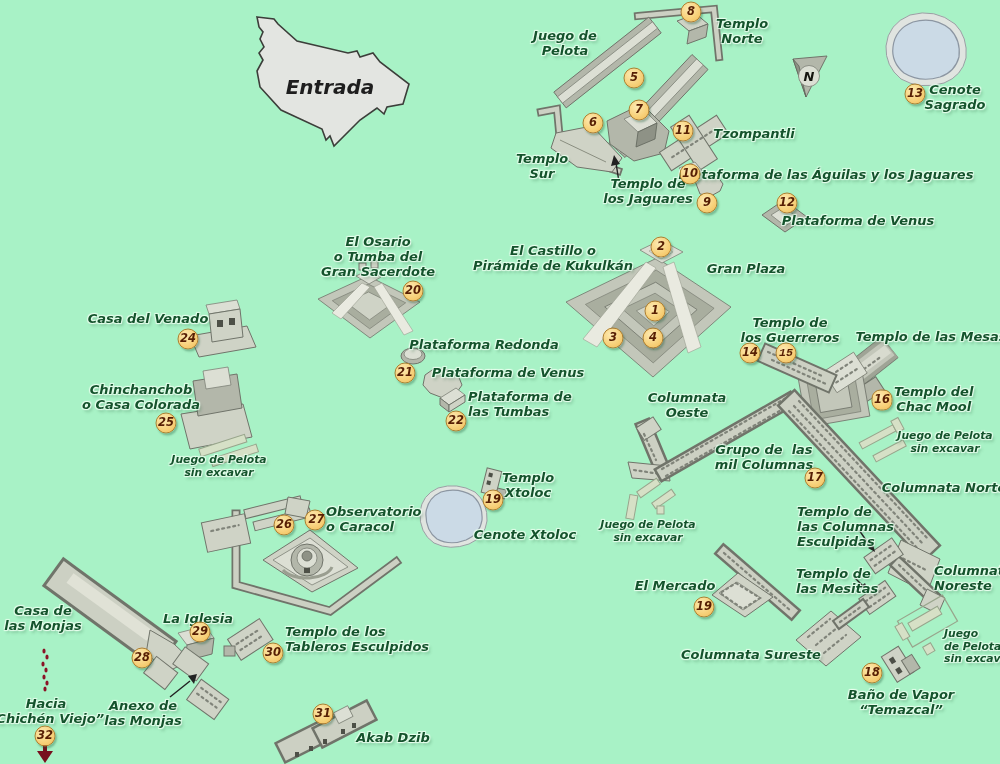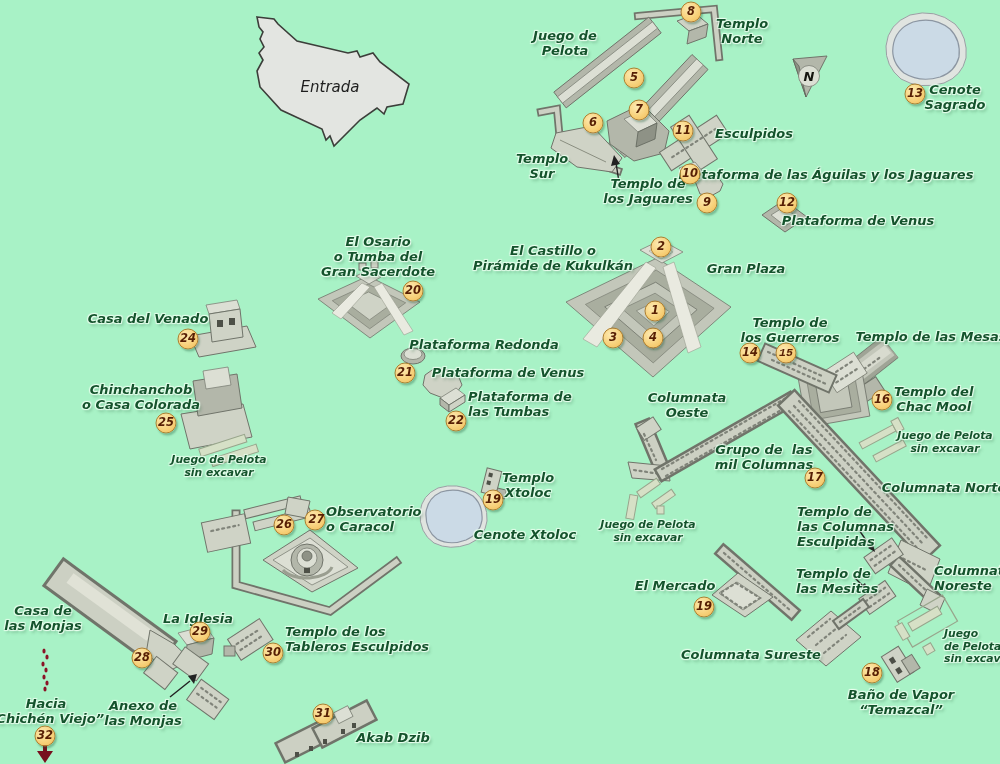--- a/index.html
+++ b/index.html
@@ -5,21 +5,21 @@
   html,body{margin:0;padding:0}
   #stage{position:relative;width:1000px;height:764px;overflow:hidden;
          font-family:"DejaVu Sans","Liberation Sans",sans-serif;background:#a8f2c6}
   #structures{position:absolute;left:0;top:0;z-index:1}
   .maplabel{position:absolute;transform:translate(-50%,-50%);white-space:pre;text-align:center;
     font-style:italic;font-weight:700;font-size:13px;line-height:1.16;color:#14532c;z-index:3;
     text-shadow:1px 1px 1px rgba(235,255,240,.95),-1px -1px 1px rgba(235,255,240,.9),
       1px -1px 1px rgba(235,255,240,.9),-1px 1px 1px rgba(235,255,240,.9),2px 3px 3px rgba(40,100,60,.30)}
   .maplabel.left{transform:translate(0,-50%);text-align:left}
   .maplabel.small{font-size:10.8px}
-  .maplabel.plain{color:#1e1e1e;font-weight:400;font-size:15px;text-shadow:none}
+  .maplabel.plain{color:#1e1e1e;font-weight:700;font-size:20px;text-shadow:none}
   .badge{position:absolute;width:21px;height:21px;transform:translate(-50%,-50%);border-radius:50%;
     background:radial-gradient(circle at 38% 32%,#fdeab2 0%,#f8d27c 55%,#f0bc58 100%);
     border:1.5px solid #b07f2e;box-sizing:border-box;color:#571f04;font-style:italic;font-weight:700;
     font-size:11.5px;line-height:17px;text-align:center;box-shadow:1.5px 2px 2px rgba(30,90,55,.35);z-index:4}
   .compass-letter{position:absolute;transform:translate(-50%,-50%);z-index:3;
     font-style:italic;font-weight:700;font-size:13px;color:#15150f}
   
   .s  {fill:#cfd3c6;stroke:#70746a;stroke-width:1}
   .s2 {fill:#b3b7aa;stroke:#70746a;stroke-width:1}
   .s3 {fill:#dcdfd4;stroke:#7e8277;stroke-width:.8}
@@ -417,21 +417,21 @@
       <div class="badge" style="left: 593px; top: 123px;">6</div>
       <div class="badge" style="left: 639px; top: 110px;">7</div>
       <div class="badge" style="left: 691px; top: 12px;">8</div>
       <div class="badge" style="left: 707px; top: 203px;">9</div>
       <div class="badge" style="left: 690px; top: 174px;">10</div>
       <div class="badge" style="left: 683px; top: 131px;">11</div>
       <div class="badge" style="left: 787px; top: 203px;">12</div>
       <div class="badge" style="left: 915px; top: 94px;">13</div>
       <div class="badge" style="left: 750px; top: 353px;">14</div>
       <div class="badge" style="left: 786px; top: 353px; font-family: Liberation Mono, monospace;">15</div>
-      <div class="badge" style="left: 882px; top: 400px;">16</div>
+      <div class="badge" style="left: 882px; top: 400px; border-radius: 9px;">16</div>
       <div class="badge" style="left: 815px; top: 478px;">17</div>
       <div class="badge" style="left: 872px; top: 673px;">18</div>
       <div class="badge" style="left: 704px; top: 607px;">19</div>
       <div class="badge" style="left: 413px; top: 291px;">20</div>
       <div class="badge" style="left: 405px; top: 373px;">21</div>
       <div class="badge" style="left: 456px; top: 421px;">22</div>
       <div class="badge" style="left: 493px; top: 500px;">19</div>
       <div class="badge" style="left: 188px; top: 339px;">24</div>
       <div class="badge" style="left: 166px; top: 423px;">25</div>
       <div class="badge" style="left: 284px; top: 525px;">26</div>
@@ -443,21 +443,21 @@
       <div class="badge" style="left: 45px; top: 736px;">32</div>
       <div class="maplabel plain" style="left: 330px; top: 88px;">Entrada</div>
       <div class="maplabel" style="left: 565px; top: 43px;">Juego de
 Pelota</div>
       <div class="maplabel" style="left: 742px; top: 31px;">Templo
 Norte</div>
       <div class="maplabel" style="left: 542px; top: 166px;">Templo
 Sur</div>
       <div class="maplabel" style="left: 648px; top: 191px;">Templo de
 los Jaguares</div>
-      <div class="maplabel" style="left: 754px; top: 134px;">Esculpidos</div>
+      <div class="maplabel" style="left: 754px; top: 134px;">Tzompantli</div>
       <div class="maplabel" style="left: 826px; top: 175px;">Plataforma de las Águilas y los Jaguares</div>
       <div class="maplabel" style="left: 858px; top: 221px;">Plataforma de Venus</div>
       <div class="maplabel" style="left: 955px; top: 97px;">Cenote
 Sagrado</div>
       <div class="maplabel" style="left: 553px; top: 258px;">El Castillo o
 Pirámide de Kukulkán</div>
       <div class="maplabel" style="left: 746px; top: 269px;">Gran Plaza</div>
       <div class="maplabel" style="left: 378px; top: 257px;">El Osario
 o Tumba del
 Gran Sacerdote</div>

